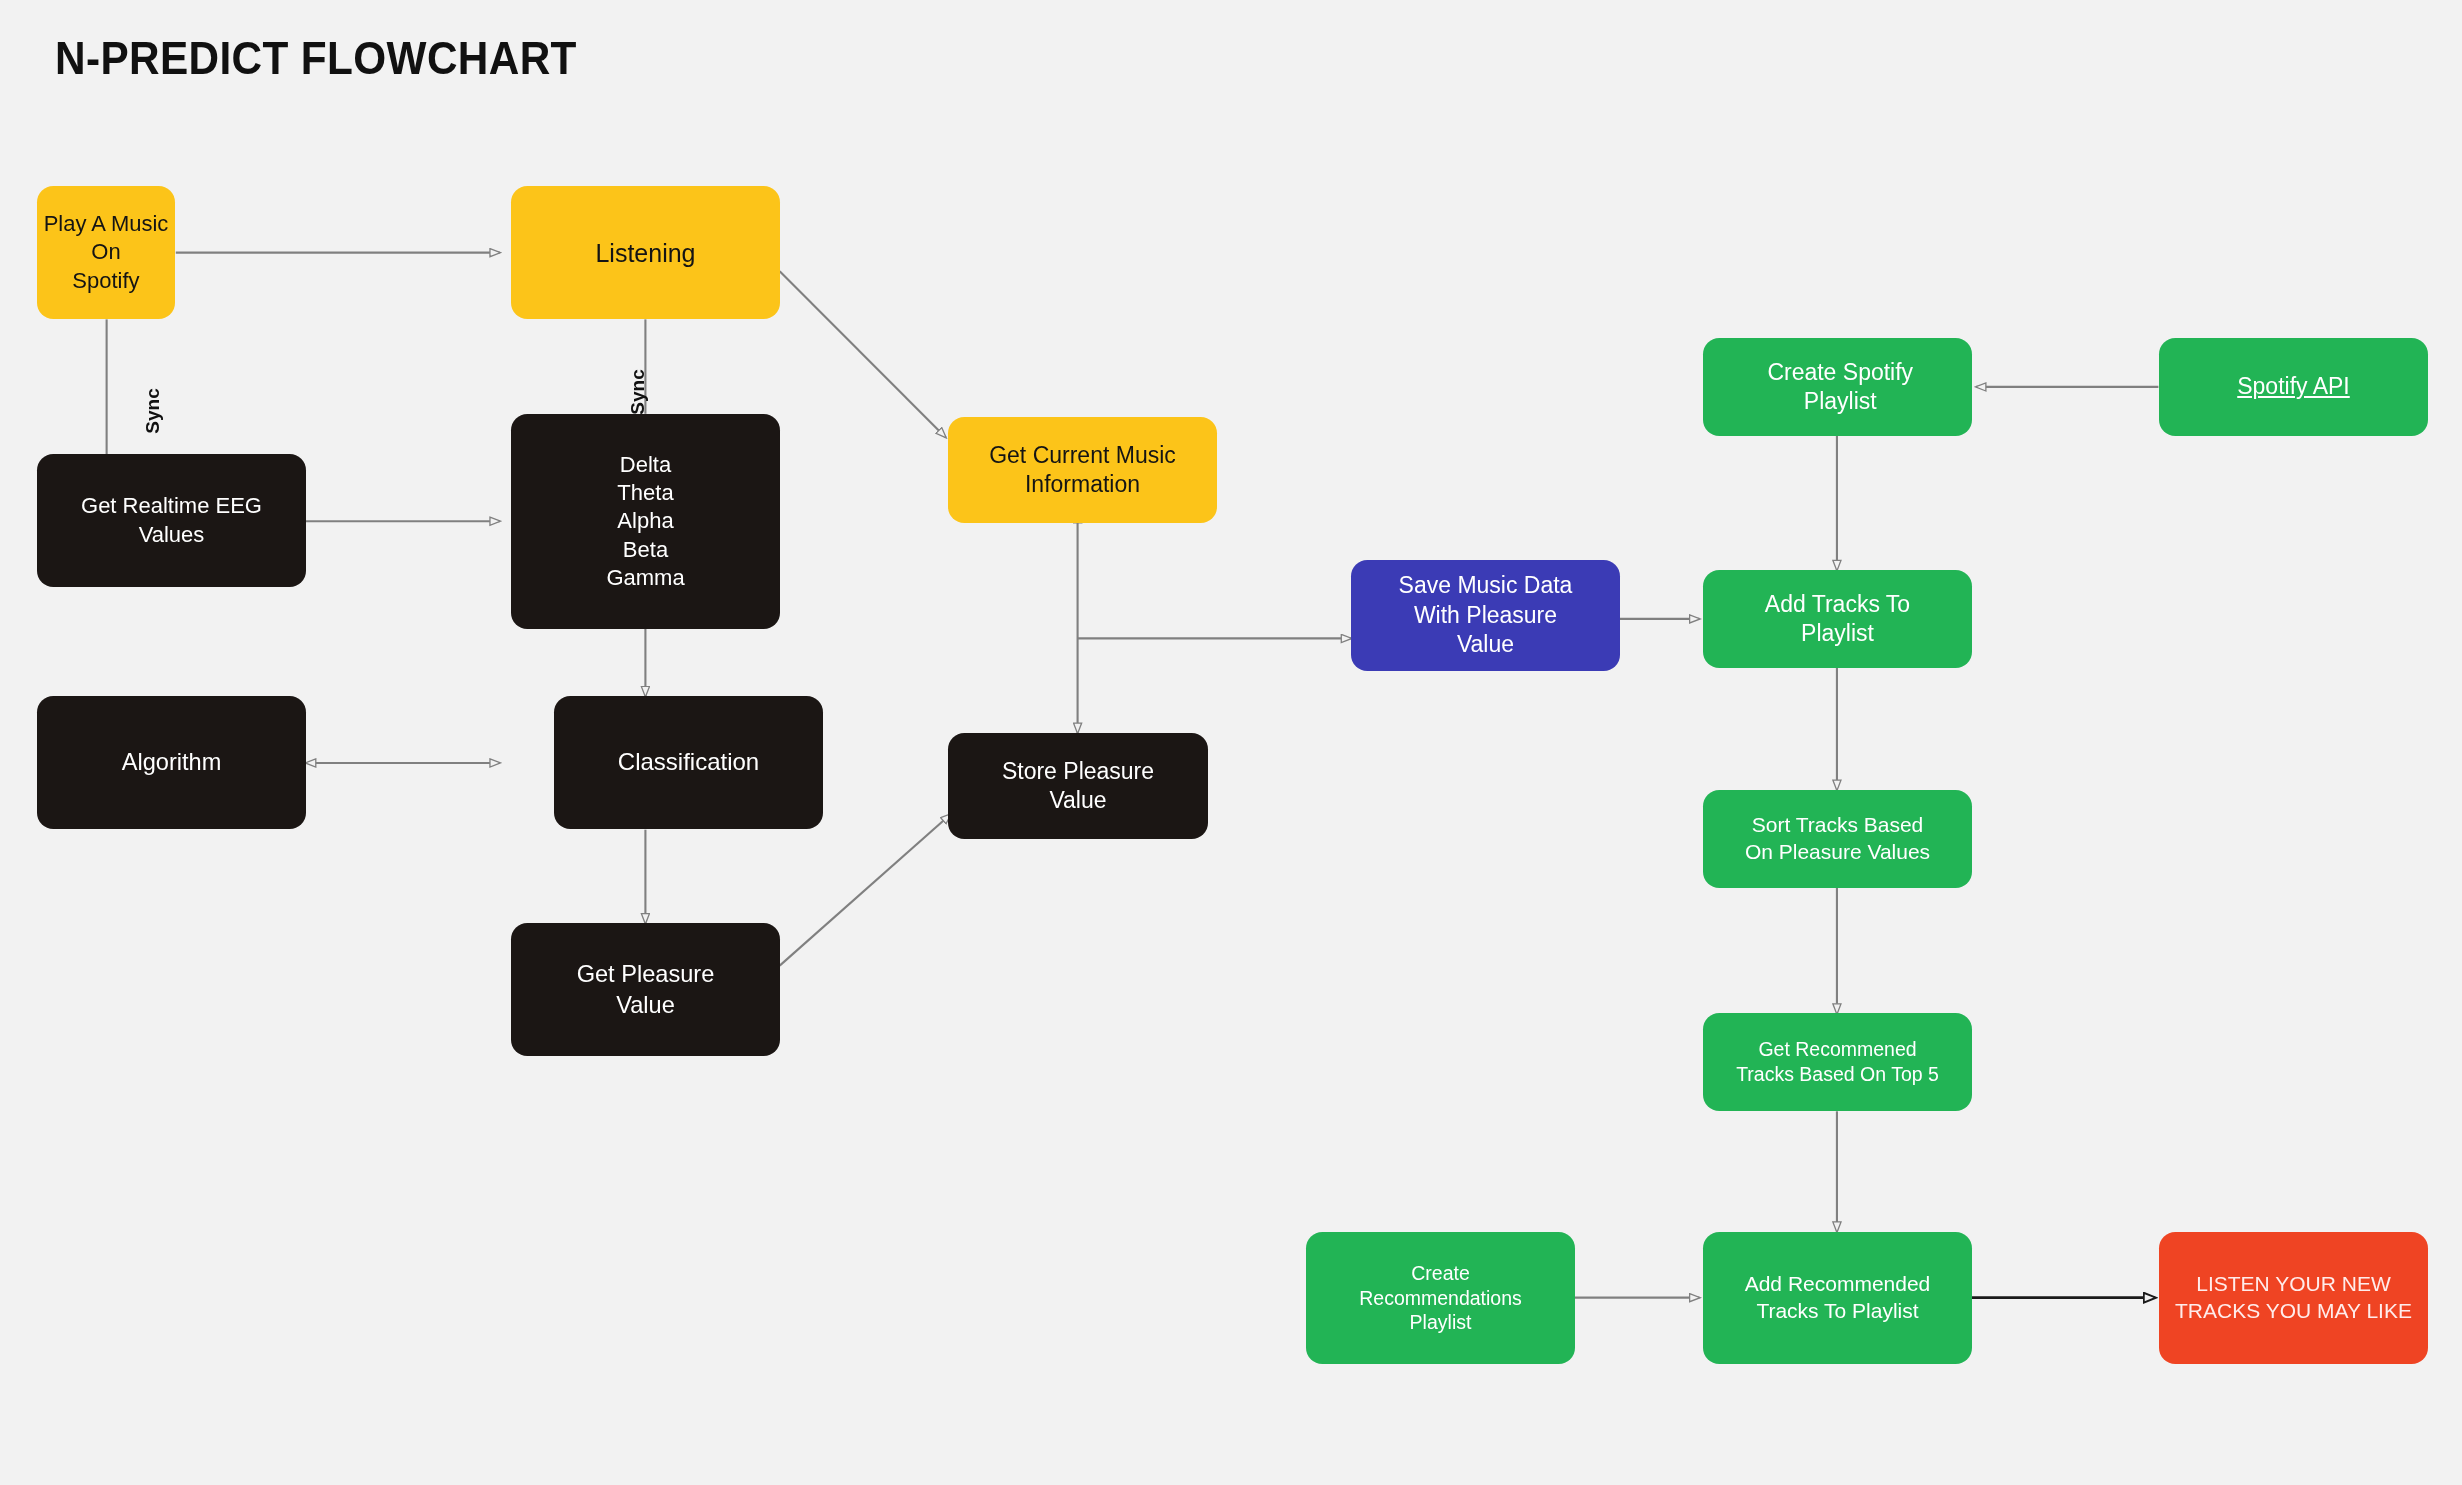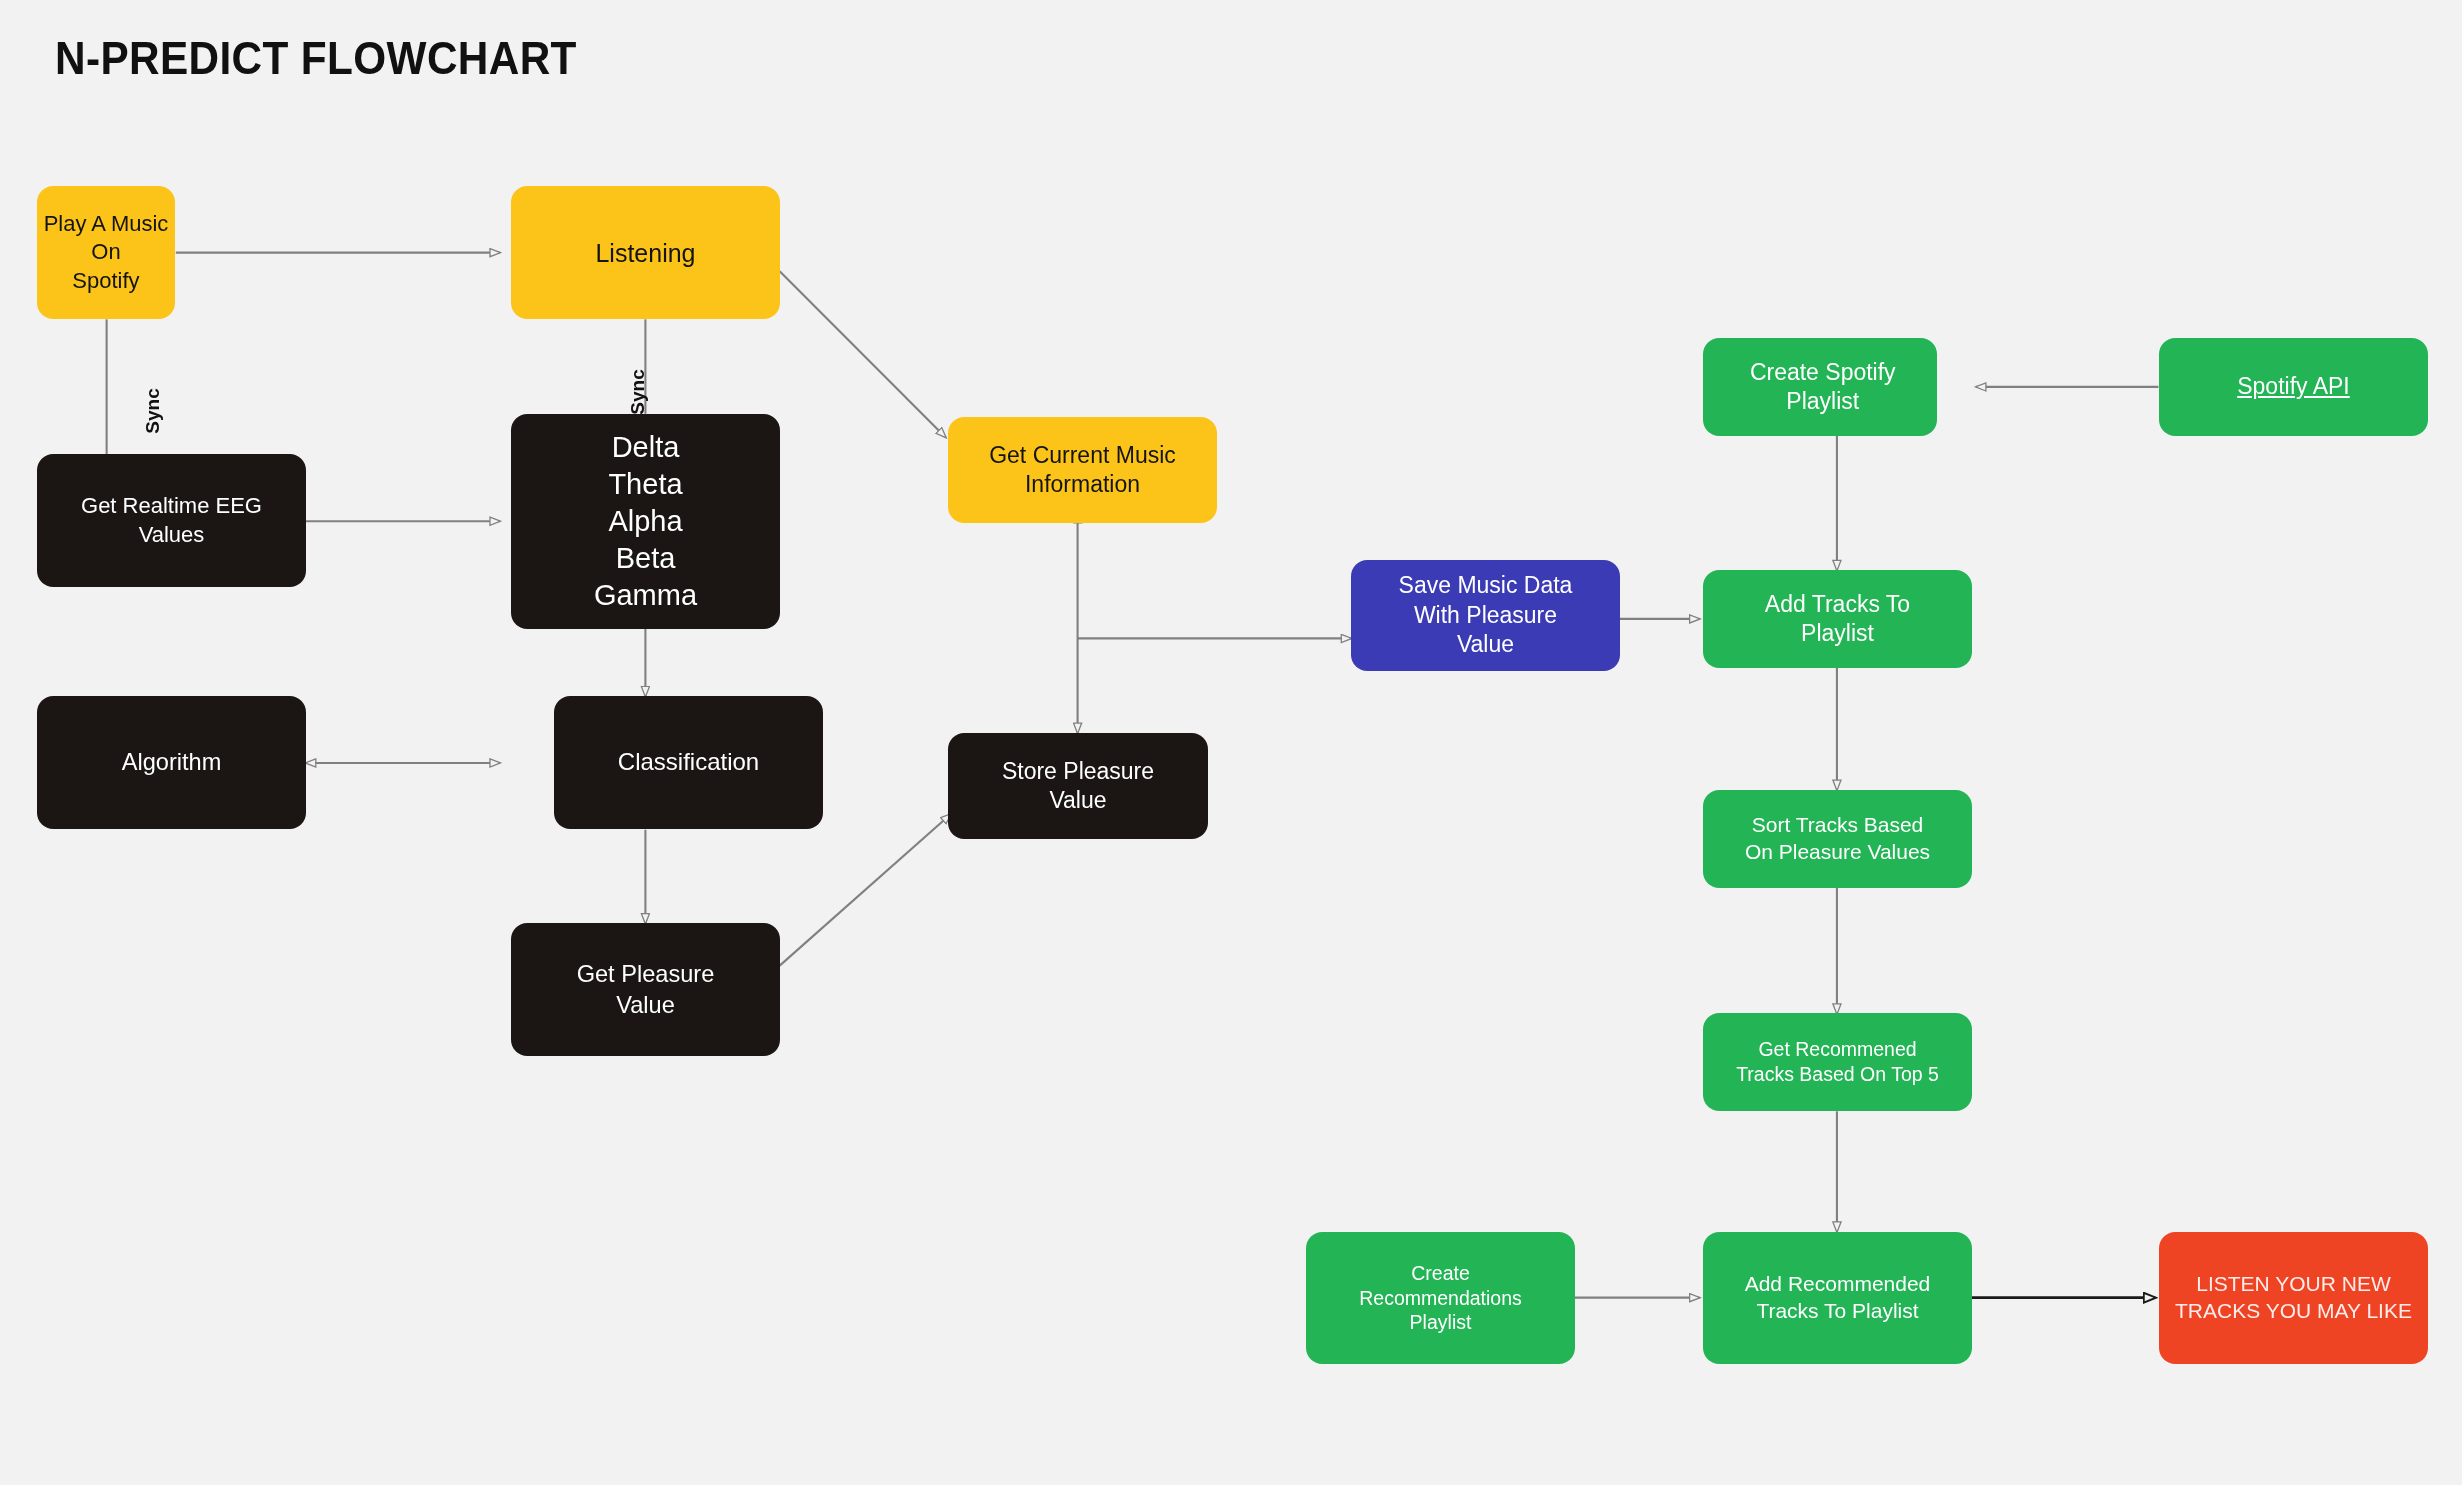--- a/index.html
+++ b/index.html
@@ -132,21 +132,21 @@
   </svg>
 
   <div class="node amber" style="left:37px;  top:186px;  width:138px; height:133px; font-size:22px;">Play A Music On
 Spotify</div>
 
   <div class="node amber" style="left:511px; top:186px;  width:269px; height:133px; font-size:25px;">Listening</div>
 
   <div class="node dark" style="left:37px;  top:454px;  width:269px; height:133px; font-size:22px;">Get Realtime EEG
 Values</div>
 
-  <div class="node dark" style="left:511px; top:414px;  width:269px; height:215px; font-size:29px;">Delta
+  <div class="node dark" style="left:511px; top:414px;  width:269px; height:215px; font-size:22px;">Delta
 Theta
 Alpha
 Beta
 Gamma</div>
 
   <div class="node dark" style="left:37px;  top:696px;  width:269px; height:133px; font-size:23.6px;">Algorithm</div>
 
   <div class="node dark" style="left:511px; top:696px;  width:269px; height:133px; font-size:24px;margin-left:43px;">Classification</div>
 
   <div class="node dark" style="left:511px; top:923px; width:269px; height:133px; font-size:23.6px;">Get Pleasure
@@ -155,21 +155,21 @@
   <div class="node amber" style="left:948px; top:402px; width:269px; height:106px; font-size:23px;margin-top:15px;">Get Current Music
 Information</div>
 
   <div class="node dark" style="left:948px; top:733px; width:260px; height:106px; font-size:23px;">Store Pleasure
 Value</div>
 
   <div class="node blue" style="left:1351px; top:560px; width:269px; height:111px; font-size:23px;">Save Music Data
 With Pleasure
 Value</div>
 
-  <div class="node green" style="left:1703px; top:338px; width:234px; height:98px; font-size:23px;padding-left:12px;">Create Spotify
+  <div class="node green" style="left:1703px; top:338px; width:269px; height:98px; font-size:23px;padding-left:12px;">Create Spotify
 Playlist</div>
 
   <div class="node green" style="left:2159px; top:338px; width:269px; height:98px; font-size:23px;text-decoration:underline;">Spotify API</div>
 
   <div class="node green" style="left:1703px; top:570px; width:269px; height:98px; font-size:23px;">Add Tracks To
 Playlist</div>
 
   <div class="node green" style="left:1703px; top:790px; width:269px; height:98px; font-size:21px;">Sort Tracks Based
 On Pleasure Values</div>
 

